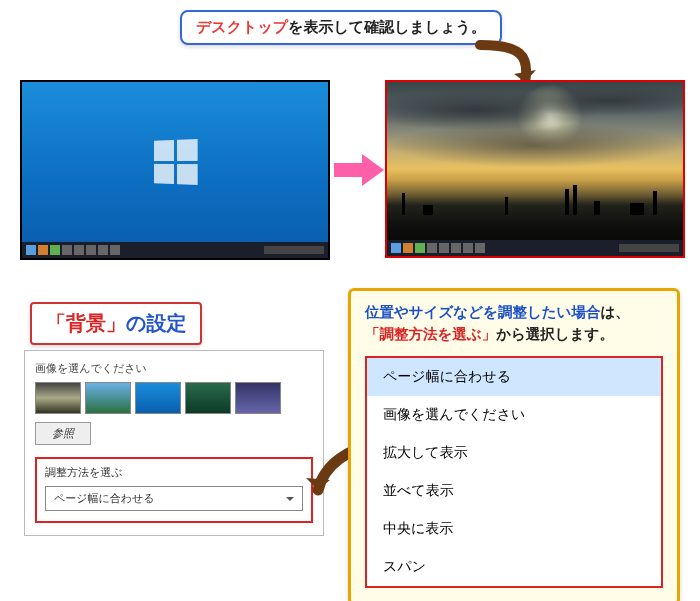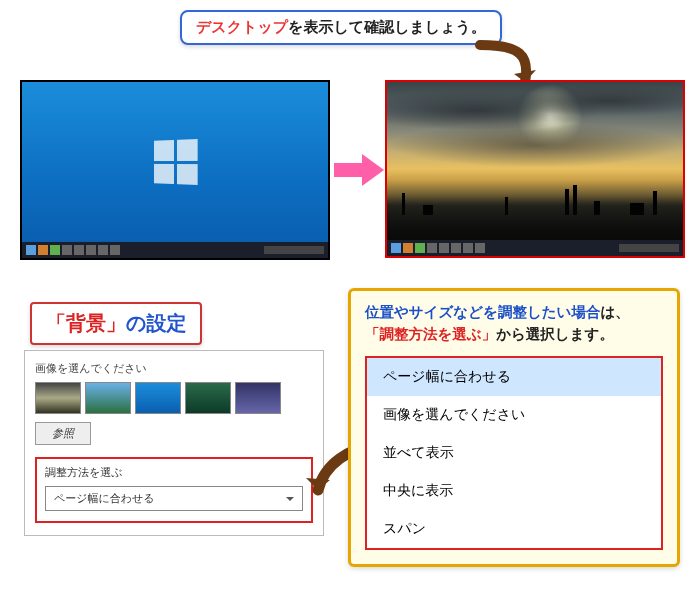--- a/index.html
+++ b/index.html
@@ -302,17 +302,18 @@
 </svg>
 
 <div class="right-box">
   <div class="txt">
     <span class="blue">位置やサイズなどを調整したい場合</span><span>は、</span><br>
     <span class="red">「調整方法を選ぶ」</span><span>から選択します。</span>
   </div>
   <div class="menu">
     <div class="item sel">ページ幅に合わせる</div>
     <div class="item">画像を選んでください</div>
+    <div class="item">拡大して表示</div>
     <div class="item">並べて表示</div>
     <div class="item">中央に表示</div>
     <div class="item">スパン</div>
   </div>
 </div>
 
 </body></html>

